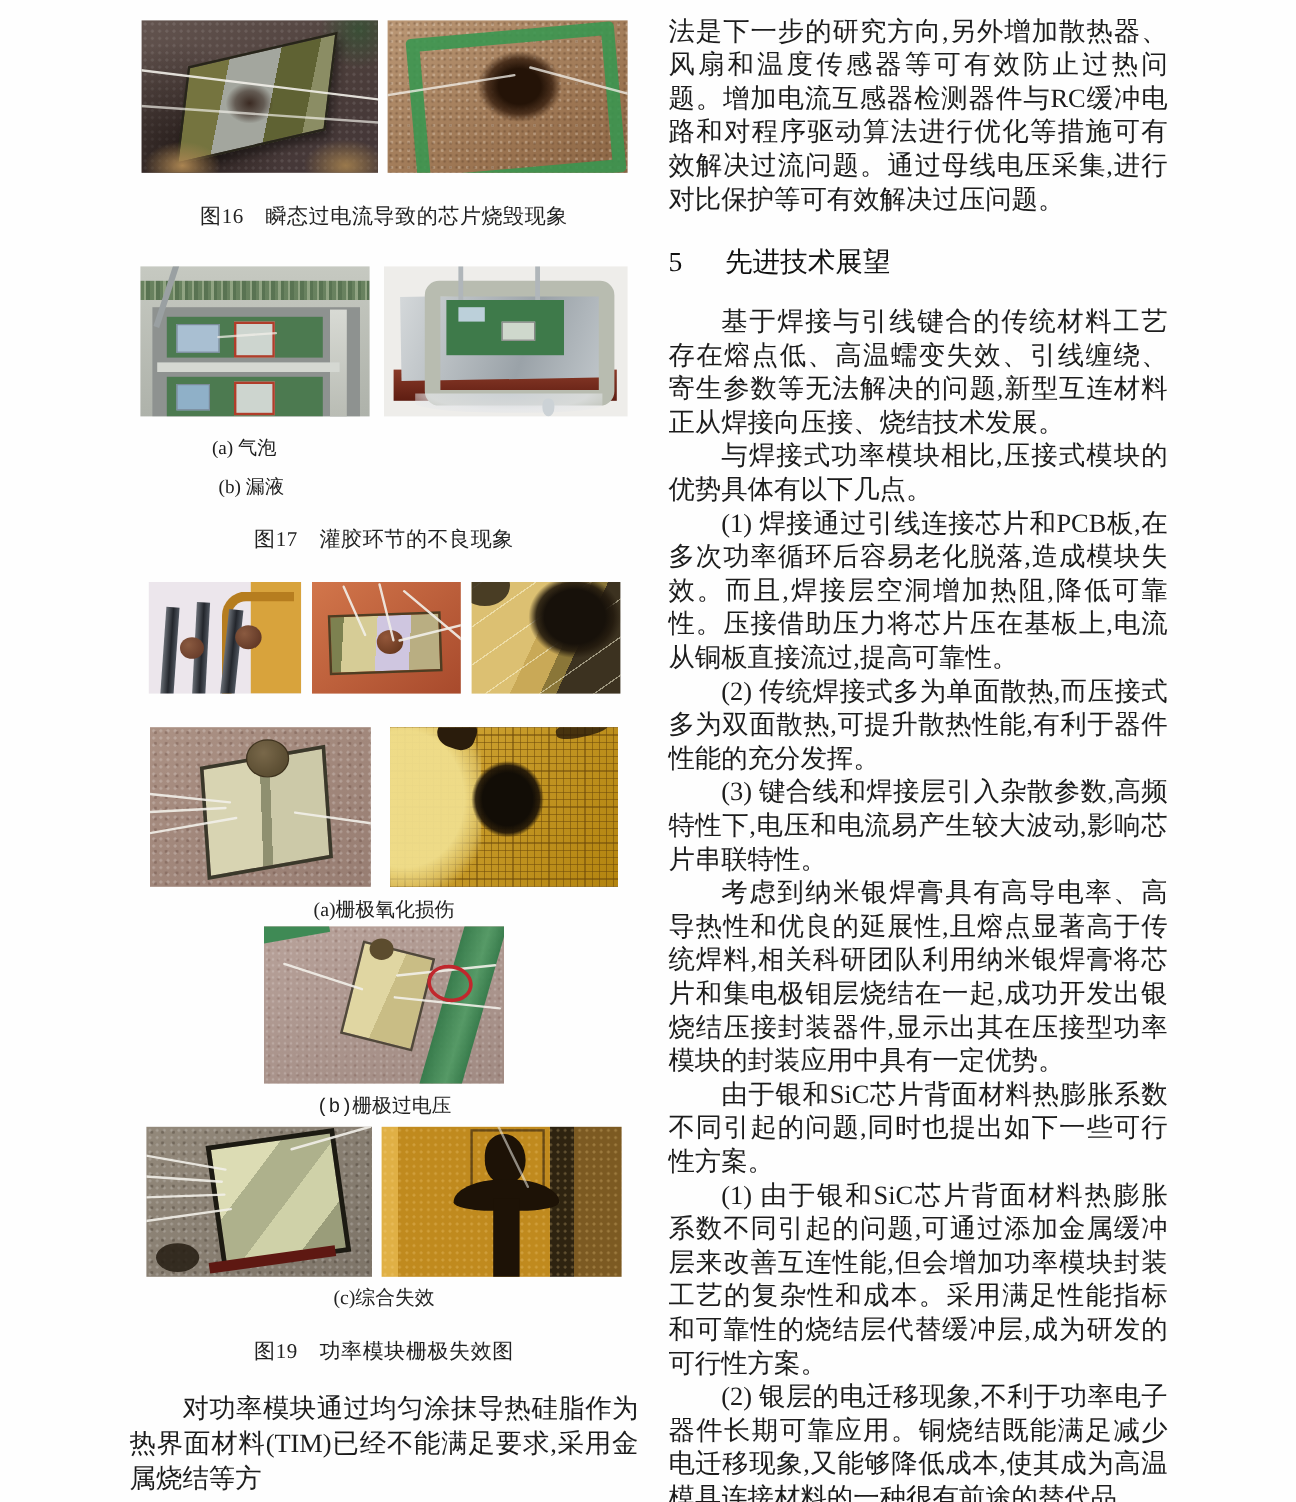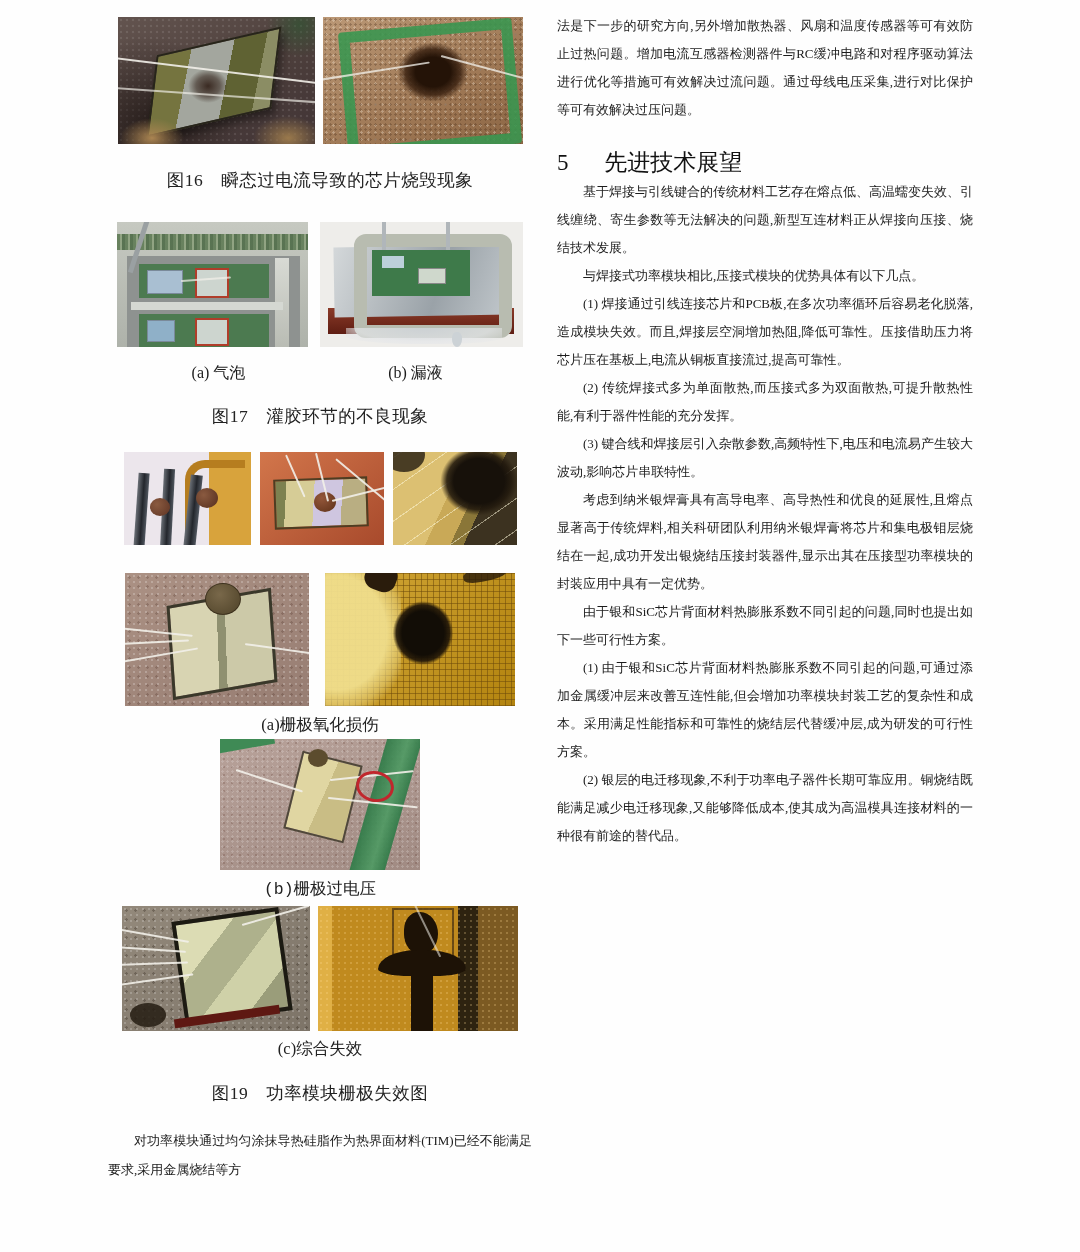--- a/index.html
+++ b/index.html
@@ -6,38 +6,38 @@
   body{
     width:1080px;height:1252px;background:#ffffff;
     font-family:"Liberation Serif","DejaVu Serif",serif;
     color:#1d1d1d;
   }
   .page{position:relative;width:1080px;height:1252px;background:#fefefe;overflow:hidden;}
   .col-left{position:absolute;left:108px;top:0;width:424px;}
   .col-right{position:absolute;left:557px;top:12px;width:416px;}
 
   
-  .para{font-size:13px;line-height:28px;text-align:justify;margin:0;color:#1c1c1c;}
+  .para{font-size:22px;line-height:28px;text-align:justify;margin:0;color:#1c1c1c;}
   .indent{text-indent:2em;}
   .leftpara{margin-top:21px;line-height:29px;}
   .sec-head{margin:24px 0 0 0;font-size:23px;font-weight:normal;line-height:30px;color:#111;}
   .sec-num{margin-right:1.3em;}
   .figcap{text-align:center;font-size:17.5px;letter-spacing:.5px;color:#222;}
   .subcap{text-align:center;font-size:17px;color:#222;}
   .subcap19{font-size:16.5px;}
   .cap16{margin-top:24px;} .cap17{margin-top:20px;} .cap18{margin-top:24px;}
   .cap19{margin-top:21px;}
   .sub19a{margin-top:8px;} .sub19b{margin-top:8px;font-family:Liberation Mono, monospace;} .sub19c{margin-top:7px;}
 
   
   .fig-row{display:flex;justify-content:center;gap:8px;}
   .fr16{margin-top:17px;} .fr17{margin-top:30px;gap:12px;} .fr18{margin-top:24px;gap:9px;}
   .fr19a{margin-top:28px;gap:16px;} .fr19b{margin-top:3px;} .fr19c{margin-top:6px;}
   .subrow{display:flex;justify-content:center;margin-top:16px;}
-  .sr17{gap:0;} .sr17 span{display:block;text-align:center;} .sr17 .c1{width:191px;} .sr17 .c2{width:203px;}
+  .sr17{gap:12px;flex-direction:column;} .sr17 span{display:block;text-align:center;} .sr17 .c1{width:191px;} .sr17 .c2{width:203px;}
   .sr18{gap:9px;margin-top:14px;} .sr18 span{display:block;text-align:center;}
   .sr18 .c1{width:127px;} .sr18 .c2{width:124px;} .sr18 .c3{width:124px;}
 
   
   .ph{position:relative;overflow:hidden;flex:none;}
   .ph > div{position:absolute;}
   .w{position:absolute;height:2px;background:rgba(242,240,233,.9);border-radius:2px;transform-origin:0 50%;}
 
   
   .f16l{width:197px;height:127px;
@@ -357,21 +357,21 @@
   </div>
 
   <div class="col-right">
     <p class="para">法是下一步的研究方向,另外增加散热器、风扇和温度传感器等可有效防止过热问题。增加电流互感器检测器件与RC缓冲电路和对程序驱动算法进行优化等措施可有效解决过流问题。通过母线电压采集,进行对比保护等可有效解决过压问题。</p>
 
     <h2 class="sec-head">
       <span class="sec-num">5</span>
       <span class="sec-title">先进技术展望</span>
     </h2>
 
-    <p class="para indent" style="">基于焊接与引线键合的传统材料工艺存在熔点低、高温蠕变失效、引线缠绕、寄生参数等无法解决的问题,新型互连材料正从焊接向压接、烧结技术发展。</p>
+    <p class="para indent" style="margin-top:20px">基于焊接与引线键合的传统材料工艺存在熔点低、高温蠕变失效、引线缠绕、寄生参数等无法解决的问题,新型互连材料正从焊接向压接、烧结技术发展。</p>
     <p class="para indent">与焊接式功率模块相比,压接式模块的优势具体有以下几点。</p>
     <p class="para indent">(1) 焊接通过引线连接芯片和PCB板,在多次功率循环后容易老化脱落,造成模块失效。而且,焊接层空洞增加热阻,降低可靠性。压接借助压力将芯片压在基板上,电流从铜板直接流过,提高可靠性。</p>
     <p class="para indent">(2) 传统焊接式多为单面散热,而压接式多为双面散热,可提升散热性能,有利于器件性能的充分发挥。</p>
     <p class="para indent">(3) 键合线和焊接层引入杂散参数,高频特性下,电压和电流易产生较大波动,影响芯片串联特性。</p>
     <p class="para indent">考虑到纳米银焊膏具有高导电率、高导热性和优良的延展性,且熔点显著高于传统焊料,相关科研团队利用纳米银焊膏将芯片和集电极钼层烧结在一起,成功开发出银烧结压接封装器件,显示出其在压接型功率模块的封装应用中具有一定优势。</p>
     <p class="para indent">由于银和SiC芯片背面材料热膨胀系数不同引起的问题,同时也提出如下一些可行性方案。</p>
     <p class="para indent">(1) 由于银和SiC芯片背面材料热膨胀系数不同引起的问题,可通过添加金属缓冲层来改善互连性能,但会增加功率模块封装工艺的复杂性和成本。采用满足性能指标和可靠性的烧结层代替缓冲层,成为研发的可行性方案。</p>
     <p class="para indent">(2) 银层的电迁移现象,不利于功率电子器件长期可靠应用。铜烧结既能满足减少电迁移现象,又能够降低成本,使其成为高温模具连接材料的一种很有前途的替代品。</p>
   </div>
 

